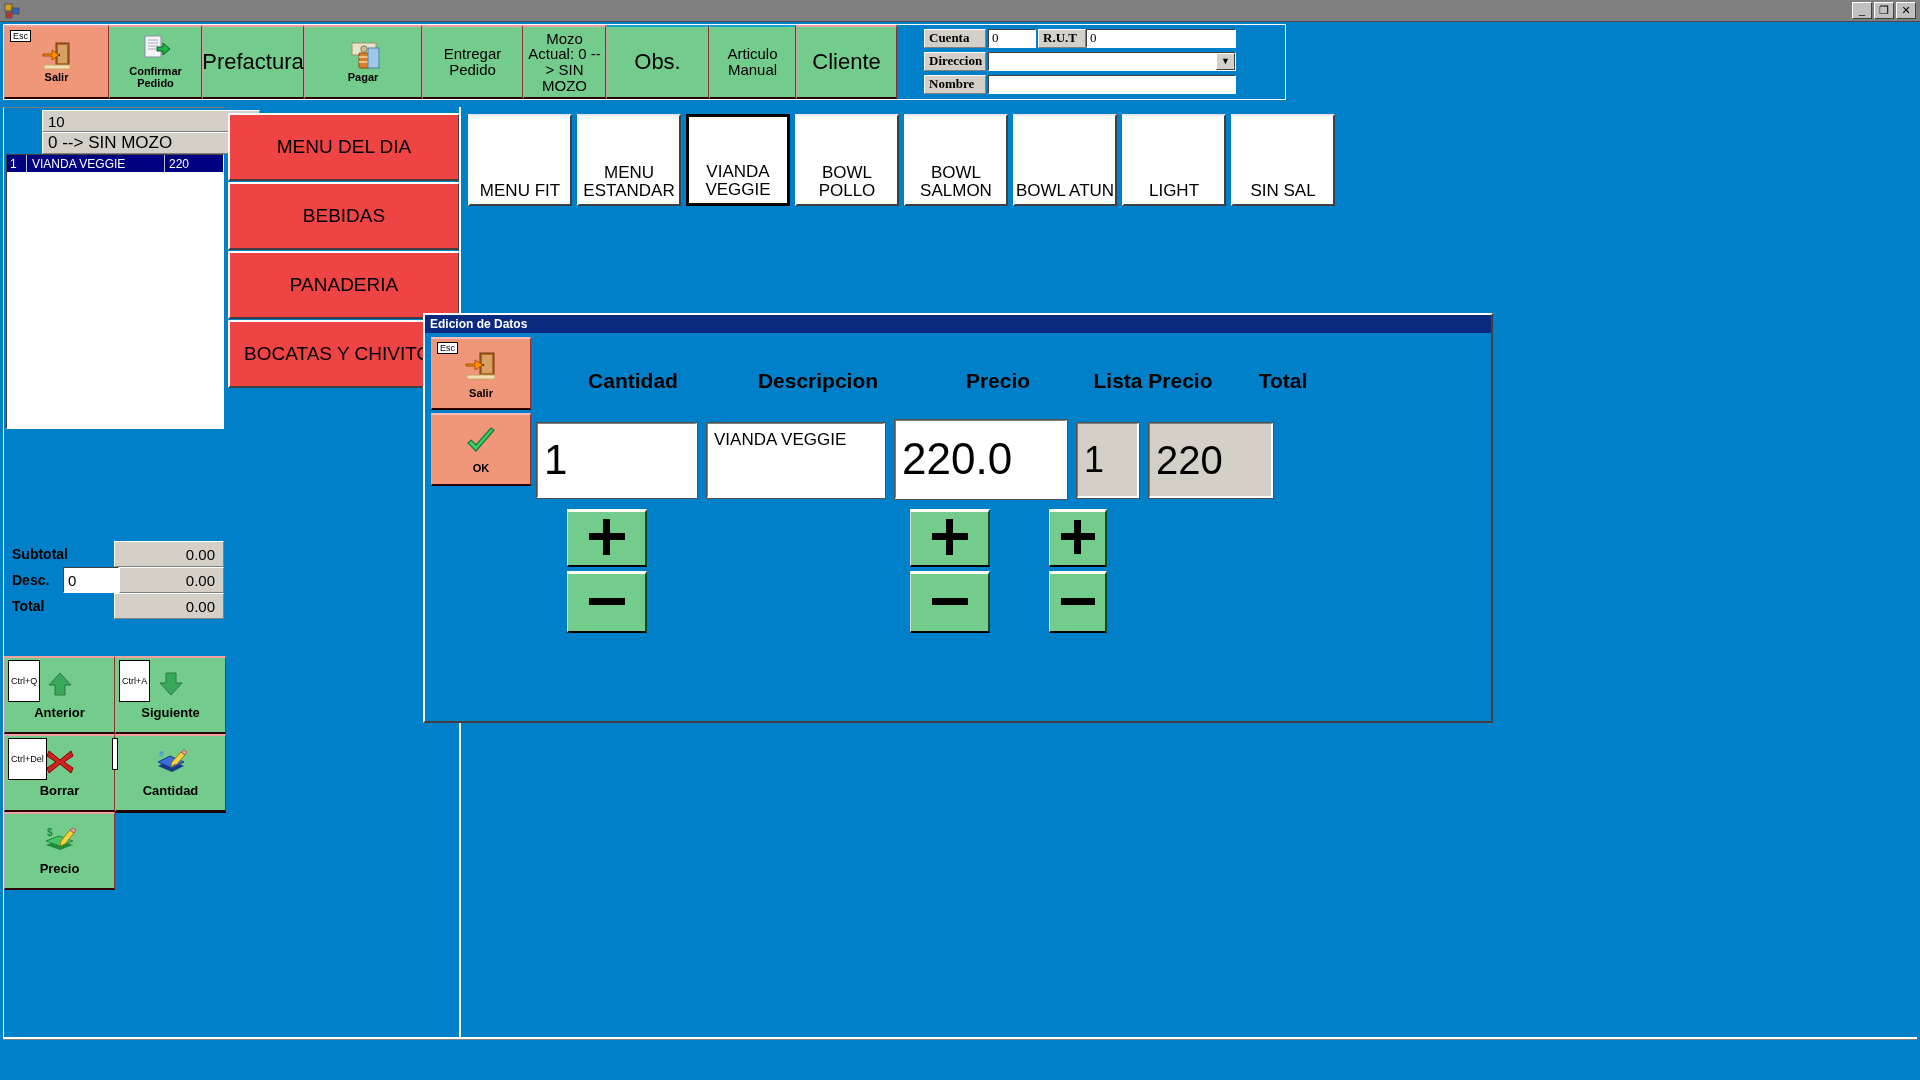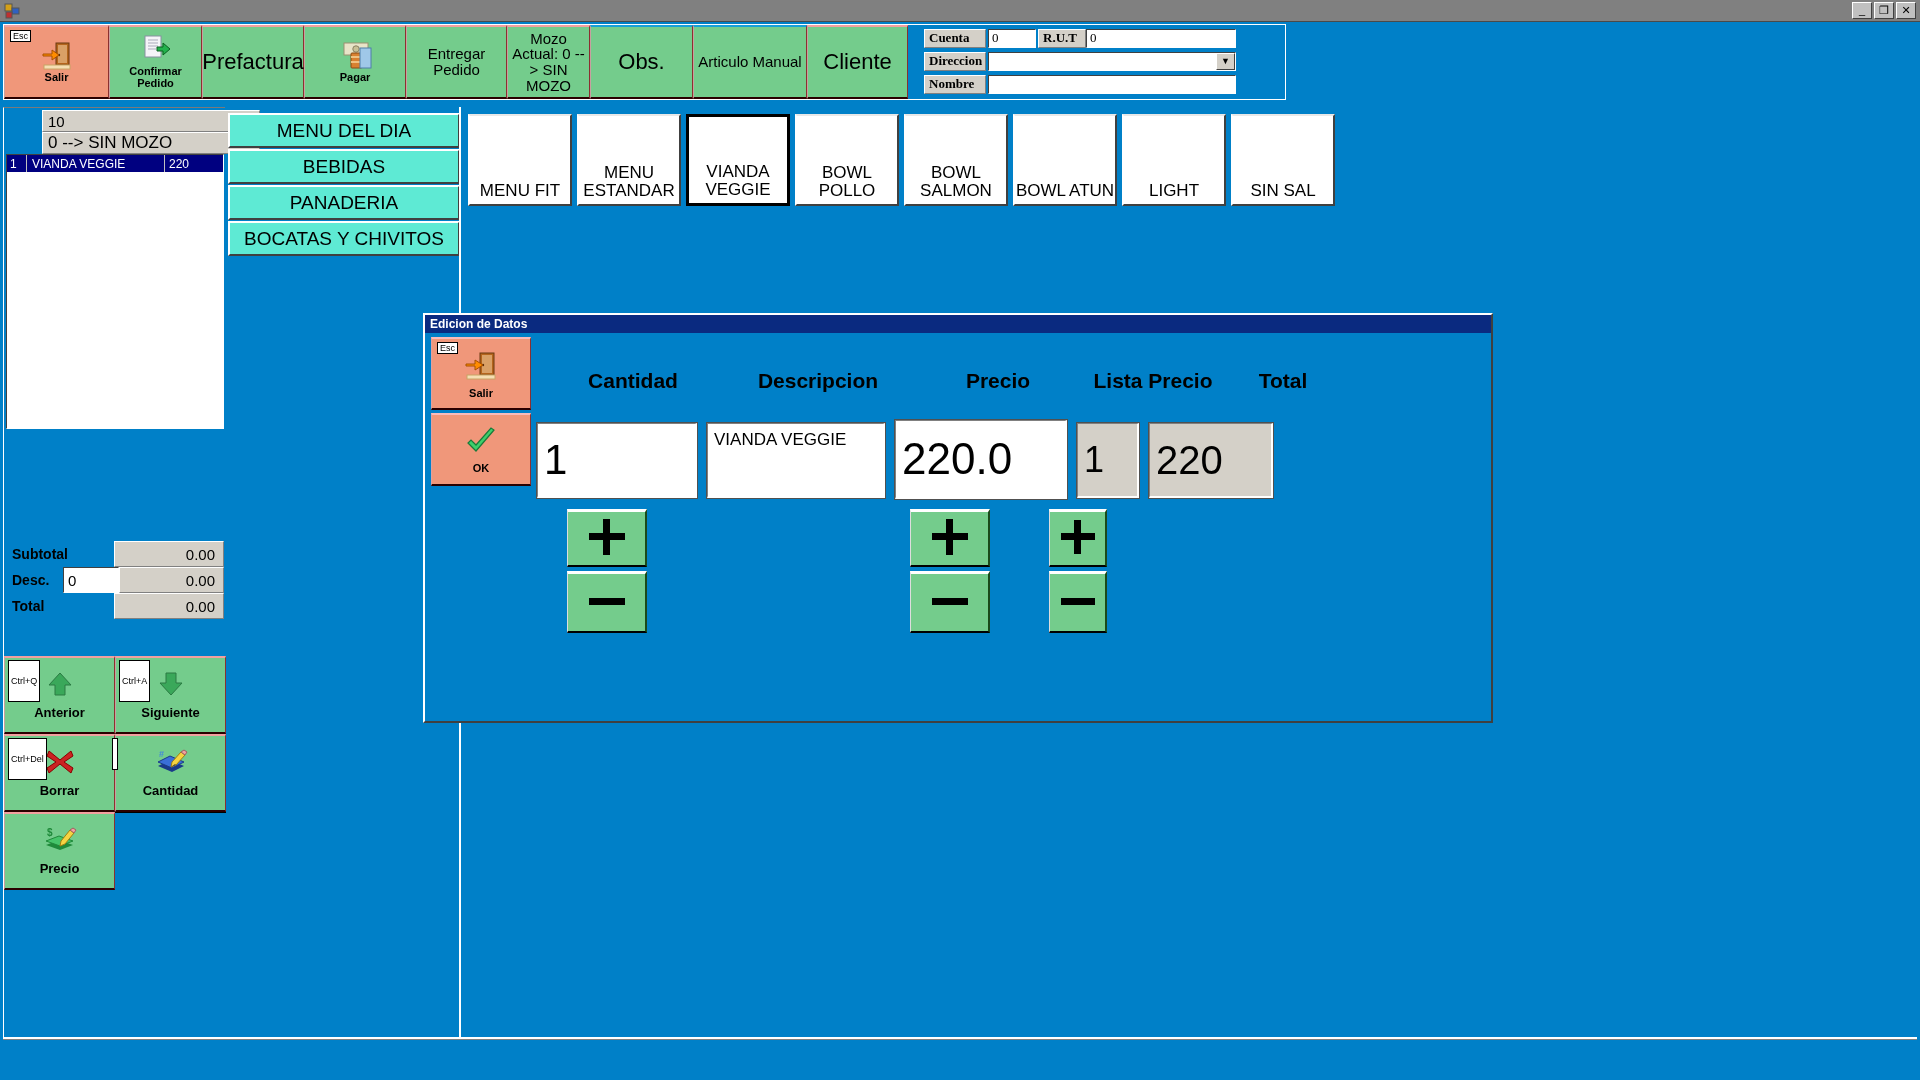--- a/index.html
+++ b/index.html
@@ -153,21 +153,21 @@
     position: absolute; left: 3px; top: 2px;
     background: #fff; border: 1px solid #000000;
     font-size: 9px; line-height: 10px; padding: 15px 2px; font-weight: normal; text-align: right;
   }
   .nbtn .nlab { margin-top: 4px; }
   .nbtn.empty { background: #0080c8; border: none; border-top: 1px solid #000; }
 
   
   #cats { position: absolute; left: 228px; top: 113px; width: 232px; }
   .cat-btn {
-    height: 35px; background: #5eead4; color: #000;
+    height: 68px; background: #ef4444; color: #000;
     border-top: 2px solid #ffffff; border-left: 2px solid #ffffff;
     border-right: 2px solid #404040; border-bottom: 2px solid #404040;
     display: flex; align-items: center; justify-content: center;
     font-size: 19px; margin-bottom: 1px; cursor: default; user-select: none;
   }
   #cat-divider {
     position: absolute; left: 459px; top: 107px; width: 2px; height: 930px;
     background: #ffffff;
   }
 
@@ -282,21 +282,21 @@
           <path d="M18 13 h6 v-4 l7 6 -7 6 v-4 h-6 z" fill="#22b14c" stroke="#0a6020" stroke-width="1"></path>
         </svg>
       </span>
       <span class="cap">Confirmar Pedido</span>
     </div>
 
     <div class="tbtn" style="width:102px">
       <span class="big-label">Prefactura</span>
     </div>
 
-    <div class="tbtn" style="width:102px">
+    <div class="tbtn" style="width:118px">
       <span class="ico">
         <svg width="36" height="32" viewBox="0 0 36 32">
           <rect x="6" y="3" width="24" height="12" fill="#e8e4c8" stroke="#9a9070" stroke-width="1"></rect>
           <circle cx="18" cy="9" r="3.2" fill="#c8c096" stroke="#8a8060" stroke-width="1"></circle>
           <rect x="13" y="13" width="11" height="15" rx="1" fill="#d88030" stroke="#8a4a12" stroke-width="1"></rect>
           <rect x="13" y="16" width="11" height="2" fill="#f0c080"></rect>
           <rect x="13" y="21" width="11" height="2" fill="#f0c080"></rect>
           <rect x="22" y="8" width="11" height="20" fill="#9fc8e8" stroke="#4f7fa8" stroke-width="1"></rect>
         </svg>
       </span>
@@ -308,21 +308,21 @@
     </div>
 
     <div class="tbtn" style="width:83px">
       <span class="multi" style="font-size:15px">Mozo Actual: 0 --&gt; SIN MOZO</span>
     </div>
 
     <div class="tbtn cyan-top" style="width:103px">
       <span class="big-label">Obs.</span>
     </div>
 
-    <div class="tbtn cyan-top" style="width:114px">
+    <div class="tbtn cyan-top" style="width:87px">
       <span class="multi">Articulo Manual</span>
     </div>
 
     <div class="tbtn" style="width:101px">
       <span class="big-label">Cliente</span>
     </div>
 
     <div style="flex:1; background:#0080c8;"></div>
   </div>
 

